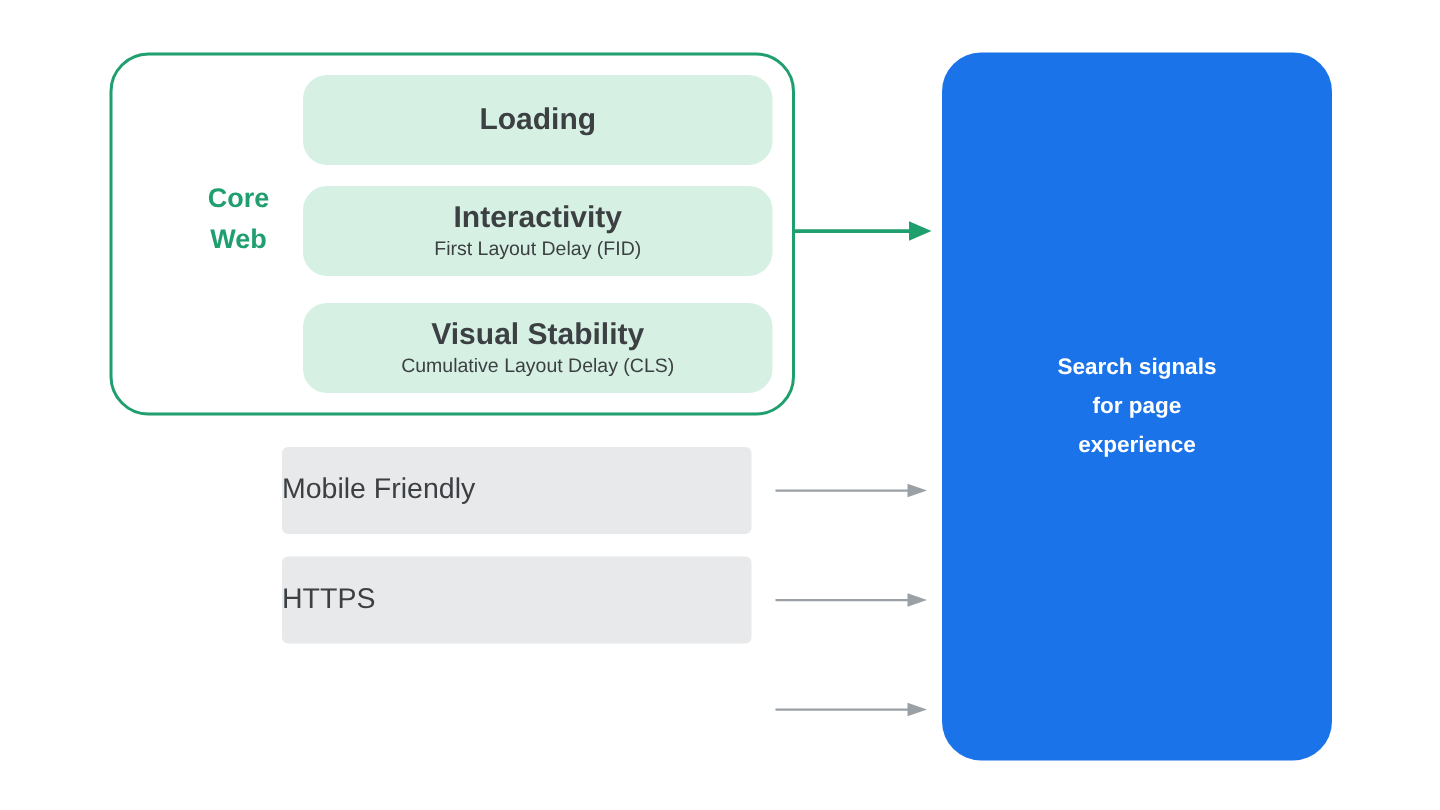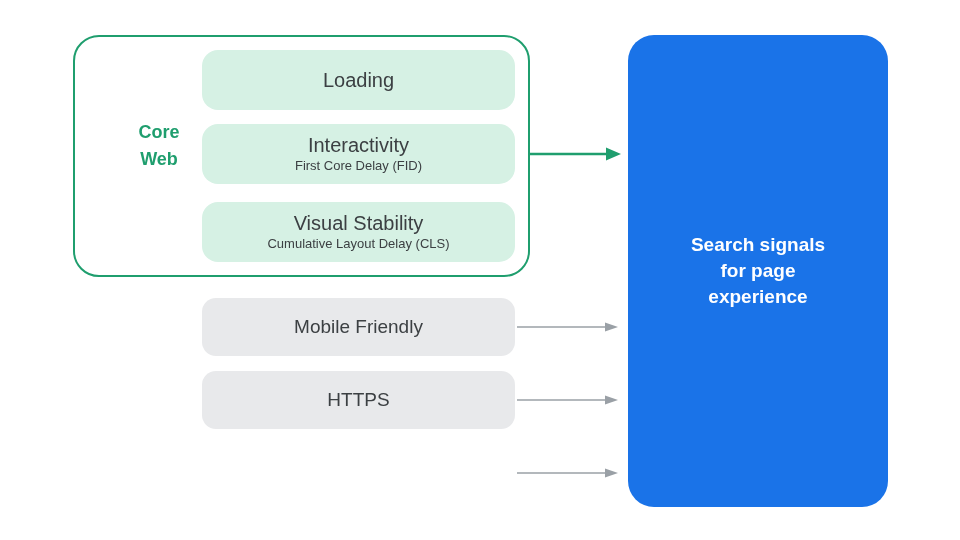--- a/index.html
+++ b/index.html
@@ -17,35 +17,35 @@
   .canvas{position:relative;width:960px;height:540px;background:#ffffff;overflow:hidden}
 
   
   .cwv-container{position:absolute;left:73px;top:35px;width:457px;height:242px;
     border:2px solid var(--teal);border-radius:26px;background:#ffffff}
   .cwv-label{position:absolute;left:94px;top:119px;width:130px;text-align:center;
     color:var(--teal);font-size:18px;line-height:27px;font-weight:bold}
   .vital{position:absolute;left:202px;width:313px;height:60px;border-radius:16px;
     background:var(--mint);display:flex;flex-direction:column;align-items:center;
     justify-content:center;gap:2px;text-align:center}
-  .vital .title{font-size:20px;font-weight:400;line-height:22px;color:var(--text_dark)}
+  .vital .title{font-size:20px;font-weight:700;line-height:22px;color:var(--text_dark)}
   .vital .sub{font-size:13px;line-height:16px;color:var(--text_dark)}
   #vital-0{top:50px}#vital-1{top:124px}#vital-2{top:202px}
 
   
-  .signal{position:absolute;left:202px;width:313px;height:58px;border-radius:14px;
-    background:var(--gray_box);display:flex;align-items:center;justify-content:center}
+  .signal{position:absolute;left:188px;width:313px;height:58px;border-radius:4px;
+    background:var(--gray_box);display:flex;align-items:center;}
   .signal .label{font-size:19px;color:var(--text_dark)}
   #signal-0{top:298px}#signal-1{top:371px}#signal-2{top:444px}
 
   
   .result{position:absolute;left:628px;top:35px;width:260px;height:472px;border-radius:26px;
     background:var(--blue);display:flex;flex-direction:column;align-items:center;
     justify-content:center;text-align:center}
-  .result .line{font-size:19px;line-height:26px;font-weight:bold;color:var(--white)}
+  .result .line{font-size:15px;line-height:26px;font-weight:bold;color:var(--white)}
 
   
   svg.arrows{position:absolute;left:0;top:0;pointer-events:none}
   .arrow-teal line{stroke:var(--teal);stroke-width:2.5}
   .arrow-teal polygon{fill:var(--teal)}
   .arrow-gray line{stroke:var(--gray_arrow);stroke-width:1.5}
   .arrow-gray polygon{fill:var(--gray_arrow)}
 </style>
 </head>
 <body>
@@ -57,21 +57,21 @@
   <div class="cwv-label">
     <div>Core</div>
     <div>Web</div>
   </div>
 
   <div class="vital" id="vital-0">
     <div class="title">Loading</div>
   </div>
   <div class="vital" id="vital-1">
     <div class="title">Interactivity</div>
-    <div class="sub">First Core Delay (FID)</div>
+    <div class="sub">First Layout Delay (FID)</div>
   </div>
   <div class="vital" id="vital-2">
     <div class="title">Visual Stability</div>
     <div class="sub">Cumulative Layout Delay (CLS)</div>
   </div>
 
   <div class="signal" id="signal-0">
     <div class="label">Mobile Friendly</div>
   </div>
   <div class="signal" id="signal-1">

